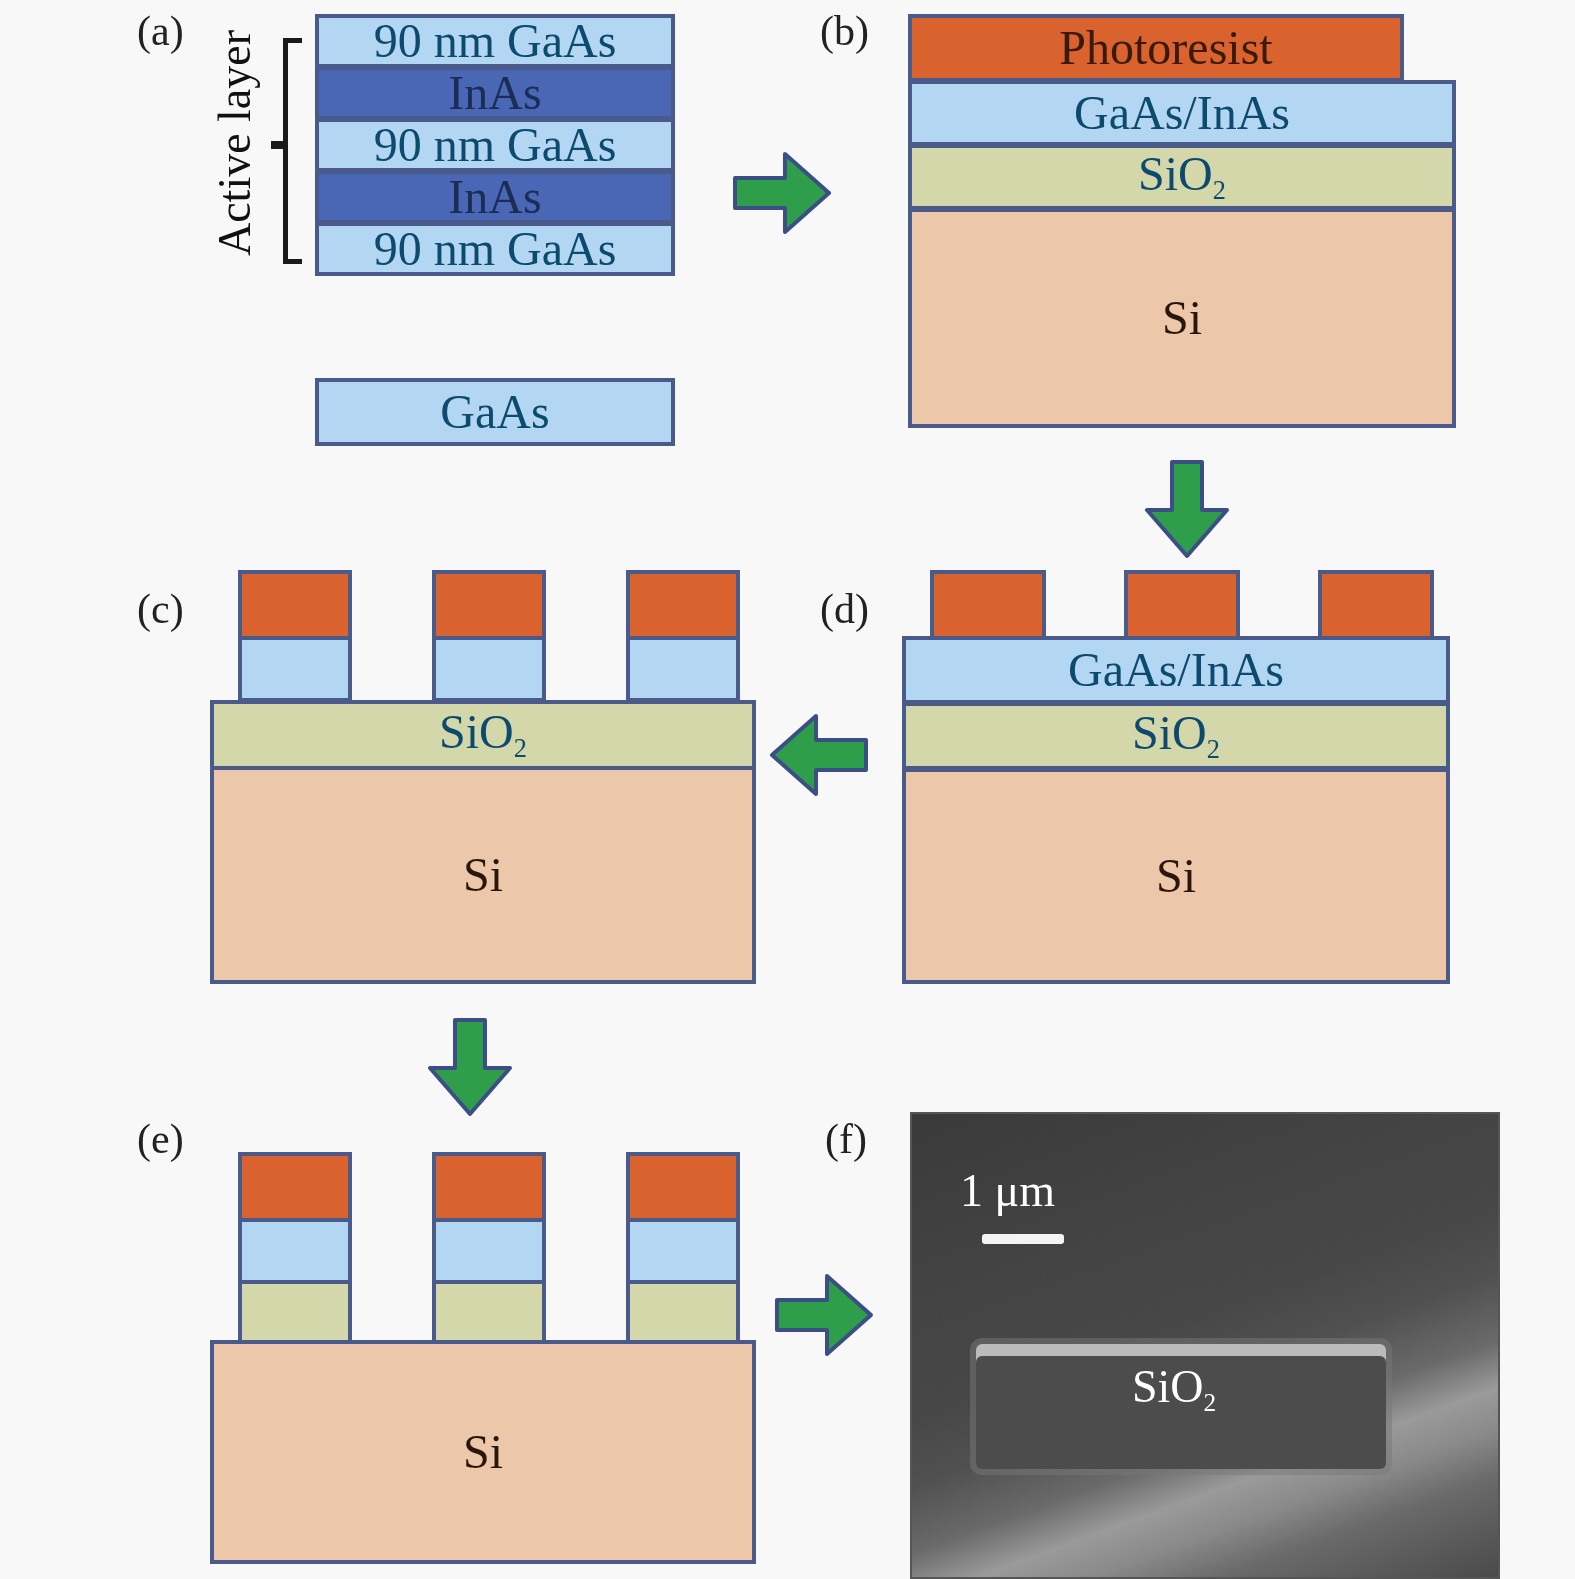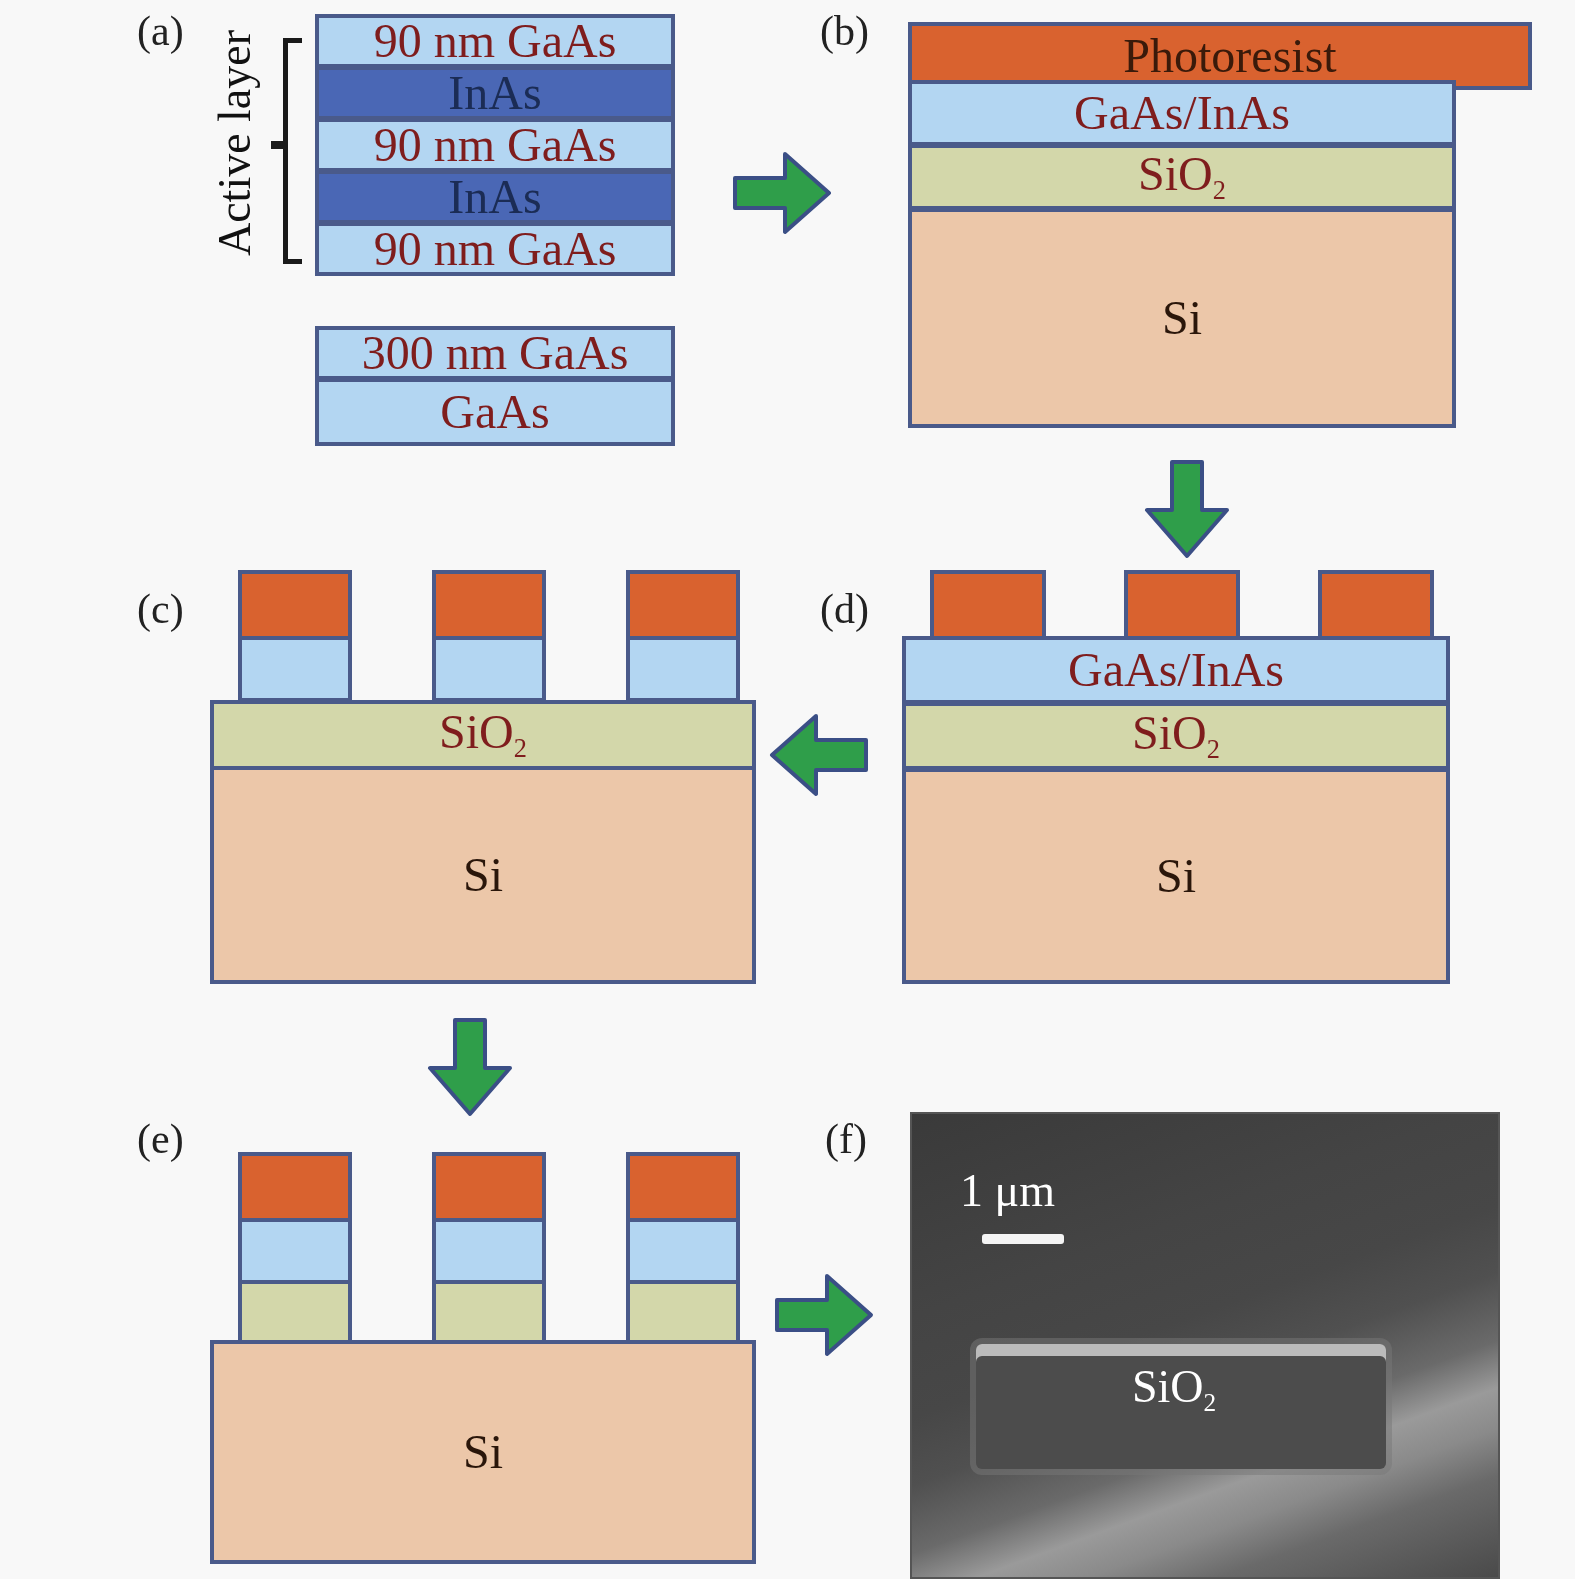--- a/index.html
+++ b/index.html
@@ -8,21 +8,21 @@
     background: #f8f8f8;
     font-family: "Liberation Serif", "DejaVu Serif", serif;
     color: #111;
   }
   .abs { position: absolute; box-sizing: border-box; }
   .panel-label { font-size: 42px; line-height: 1; color: #222; }
   .layer {
     position: absolute; box-sizing: border-box;
     border: 4px solid #4a5a8a;
     display: flex; align-items: center; justify-content: center;
-    font-size: 48px; line-height: 1; color: #7f1d1d;
+    font-size: 48px; line-height: 1; color: #0c4a6e;
     white-space: nowrap;
   }
   .gaas { background: #b3d6f2; }
   .inas { background: #4a67b5; color: #1b2c55; }
   .alas { background: #8db0cf; }
   .pr { background: #d9622f; color: #3a1a0a; }
   .sio2 { background: #d3d7aa; }
   .si { background: #ecc7a9; color: #2a160a; }
   sub { font-size: 0.55em; vertical-align: -0.35em; }
   .arrow { position: absolute; }
@@ -54,31 +54,30 @@
 </div>
 <div class="bracket" style="left:283px; top:38px; width:14px; height:216px;"></div>
 <div class="abs" style="left:271px; top:141px; width:14px; height:8px; background:#1a1a1a;"></div>
 
 <div class="abs" style="left:315px; top:14px; width:360px; height:432px;">
   <div class="layer gaas" style="left:0; top:0; width:360px; height:54px;">90 nm GaAs</div>
   <div class="layer inas" style="left:0; top:52px; width:360px; height:54px;">InAs</div>
   <div class="layer gaas" style="left:0; top:104px; width:360px; height:54px;">90 nm GaAs</div>
   <div class="layer inas" style="left:0; top:156px; width:360px; height:54px;">InAs</div>
   <div class="layer gaas" style="left:0; top:208px; width:360px; height:54px;">90 nm GaAs</div>
-  <div class="layer gaas" style="left:0; top:312px; width:360px; height:54px;">300 nm GaAs</div>
   <div class="layer gaas" style="left:0; top:364px; width:360px; height:68px;">GaAs</div>
 </div>
 
 <svg class="arrow" style="left:733px; top:150px;" width="100" height="86" viewBox="0 0 100 86">
   <polygon points="2,28 52,28 52,4 96,43 52,82 52,58 2,58" fill="#2f9e4a" stroke="#3b4f86" stroke-width="4" stroke-linejoin="round"></polygon>
 </svg>
 
 <div class="abs panel-label" style="left:820px; top:10px;">(b)</div>
 <div class="abs" style="left:908px; top:14px; width:548px; height:414px;">
-  <div class="layer pr" style="left:0; top:8px; width:624px; height:68px;padding-left:20px;">Photoresist</div>
+  <div class="layer pr" style="left:0; top:0; width:496px; height:68px;padding-left:20px;">Photoresist</div>
   <div class="layer gaas" style="left:0; top:66px; width:548px; height:66px;">GaAs/InAs</div>
   <div class="layer sio2" style="left:0; top:130px; width:548px; height:66px;">
     <span><span>SiO</span><sub>2</sub></span>
   </div>
   <div class="layer si" style="left:0; top:194px; width:548px; height:220px;">Si</div>
 </div>
 
 <svg class="arrow" style="left:1143px; top:460px;" width="88" height="100" viewBox="0 0 88 100">
   <polygon points="29,2 59,2 59,50 84,50 44,96 4,50 29,50" fill="#2f9e4a" stroke="#3b4f86" stroke-width="4" stroke-linejoin="round"></polygon>
 </svg>

